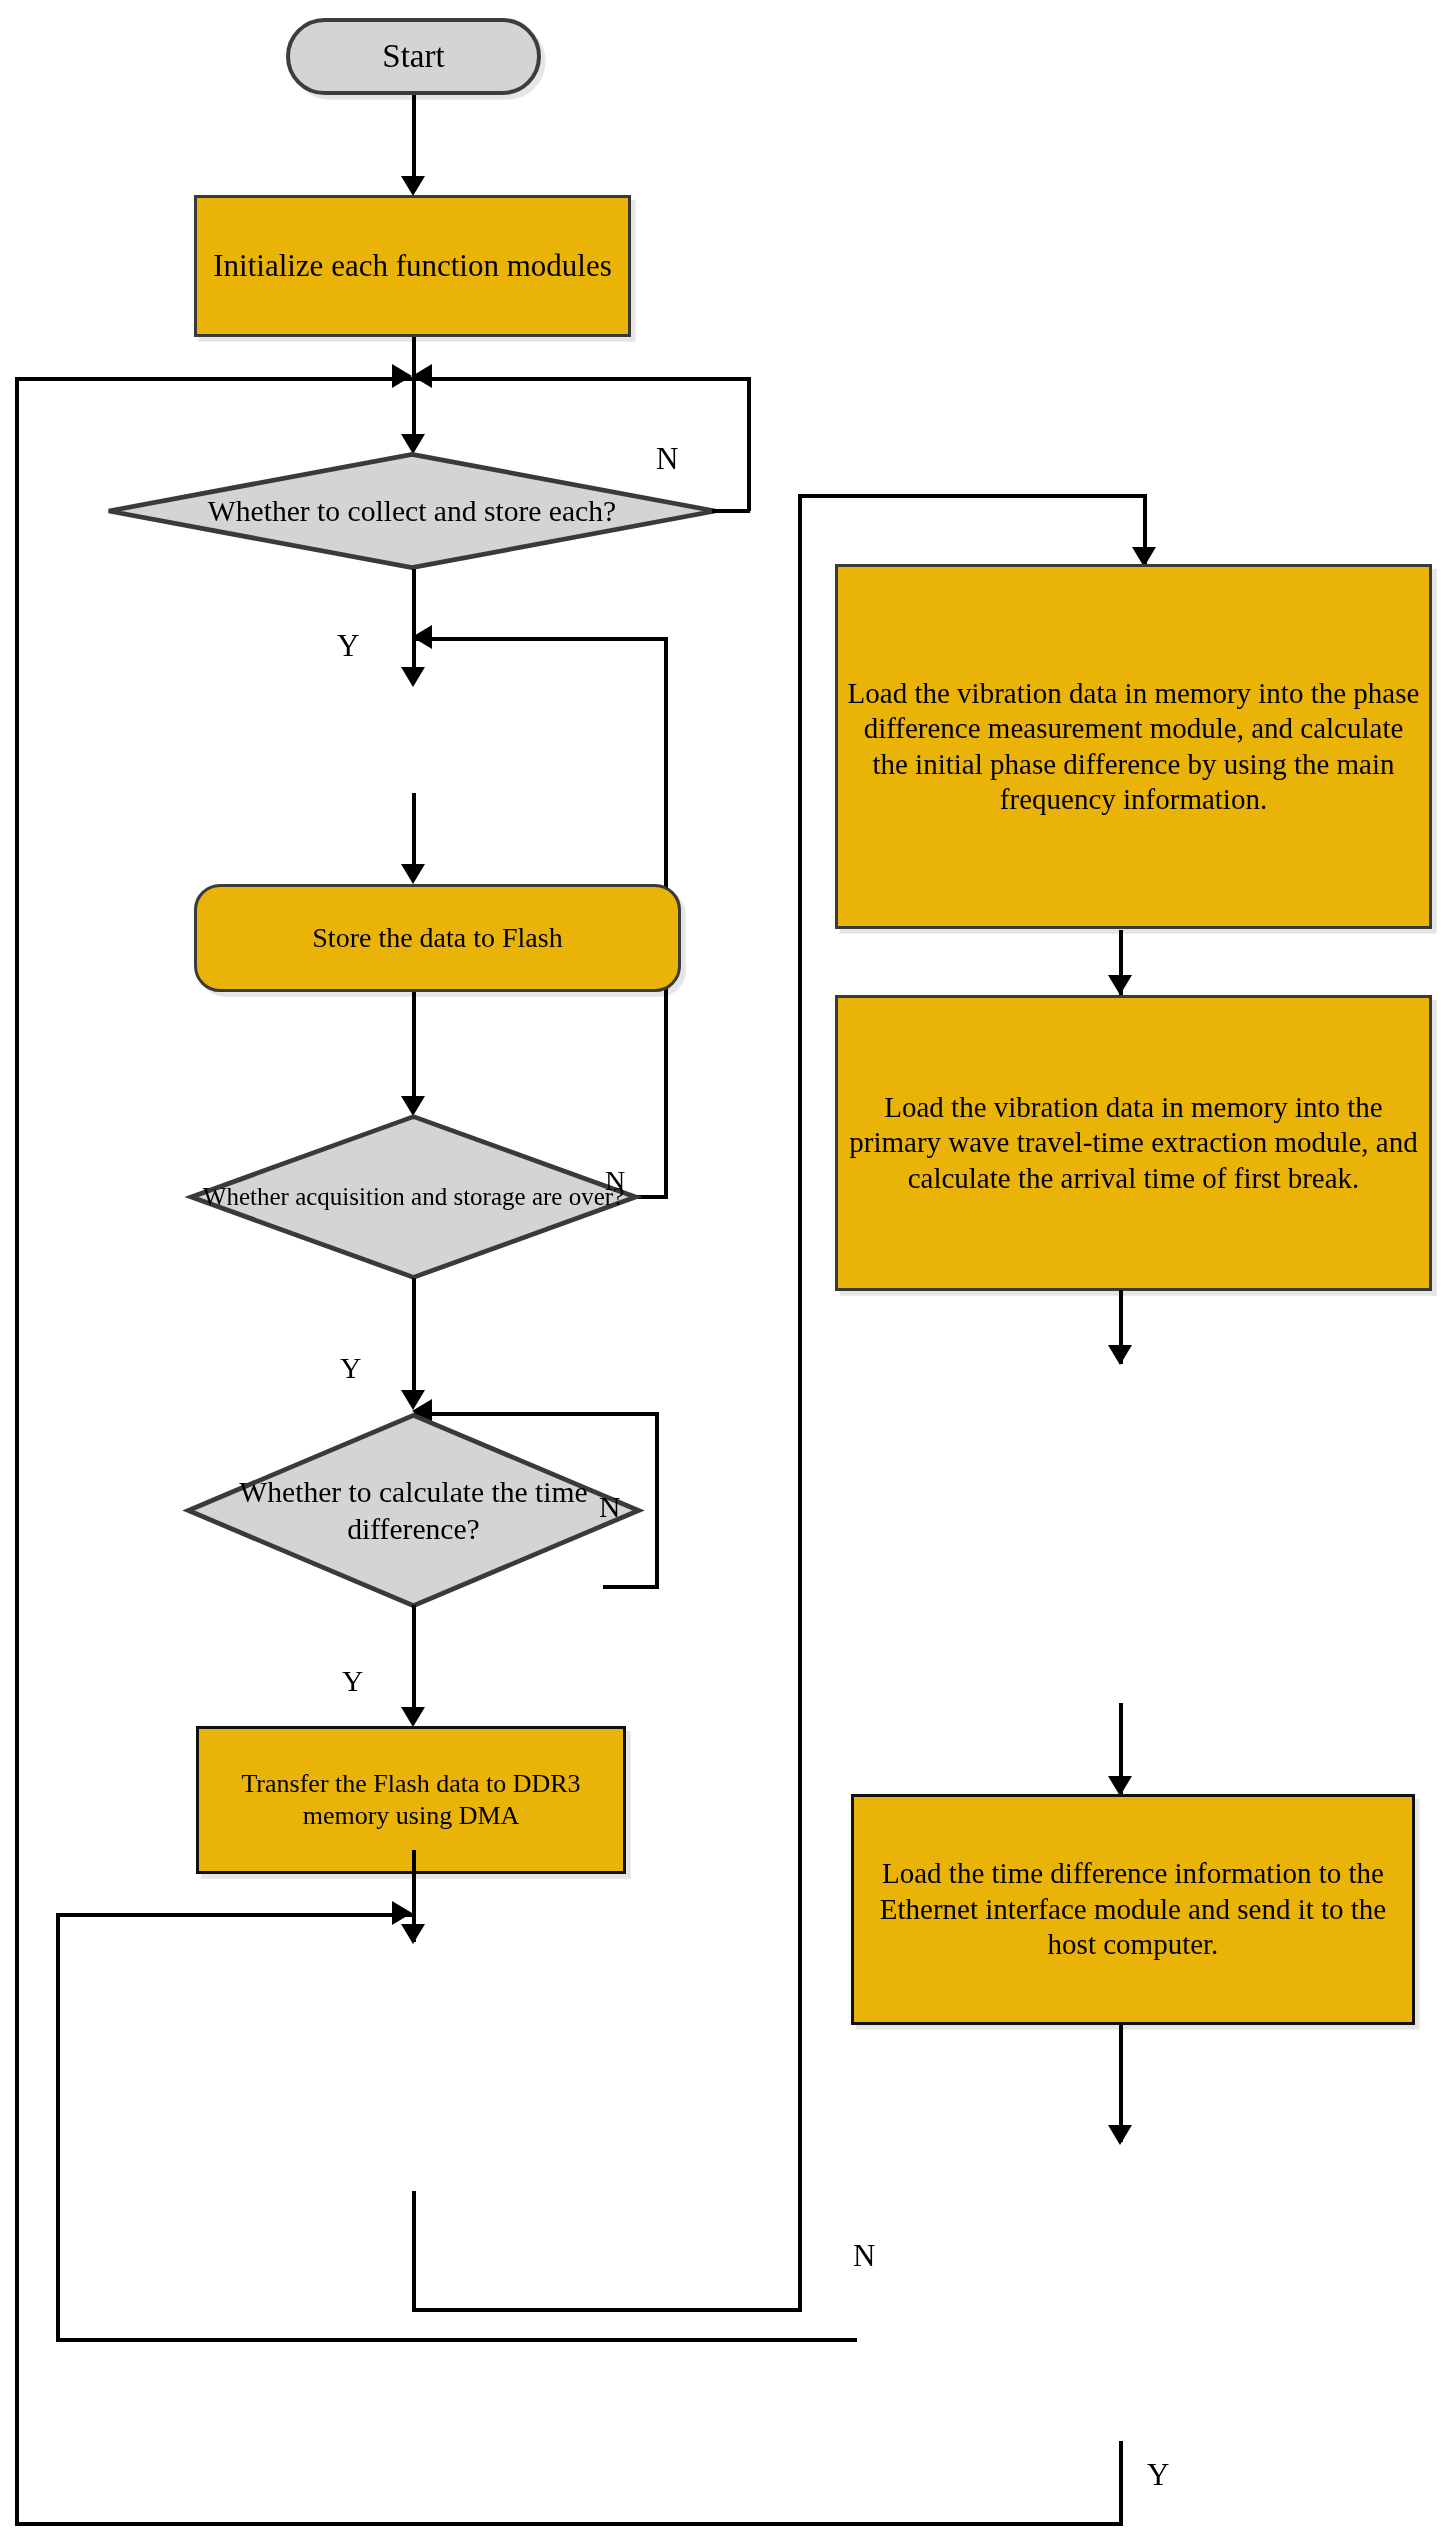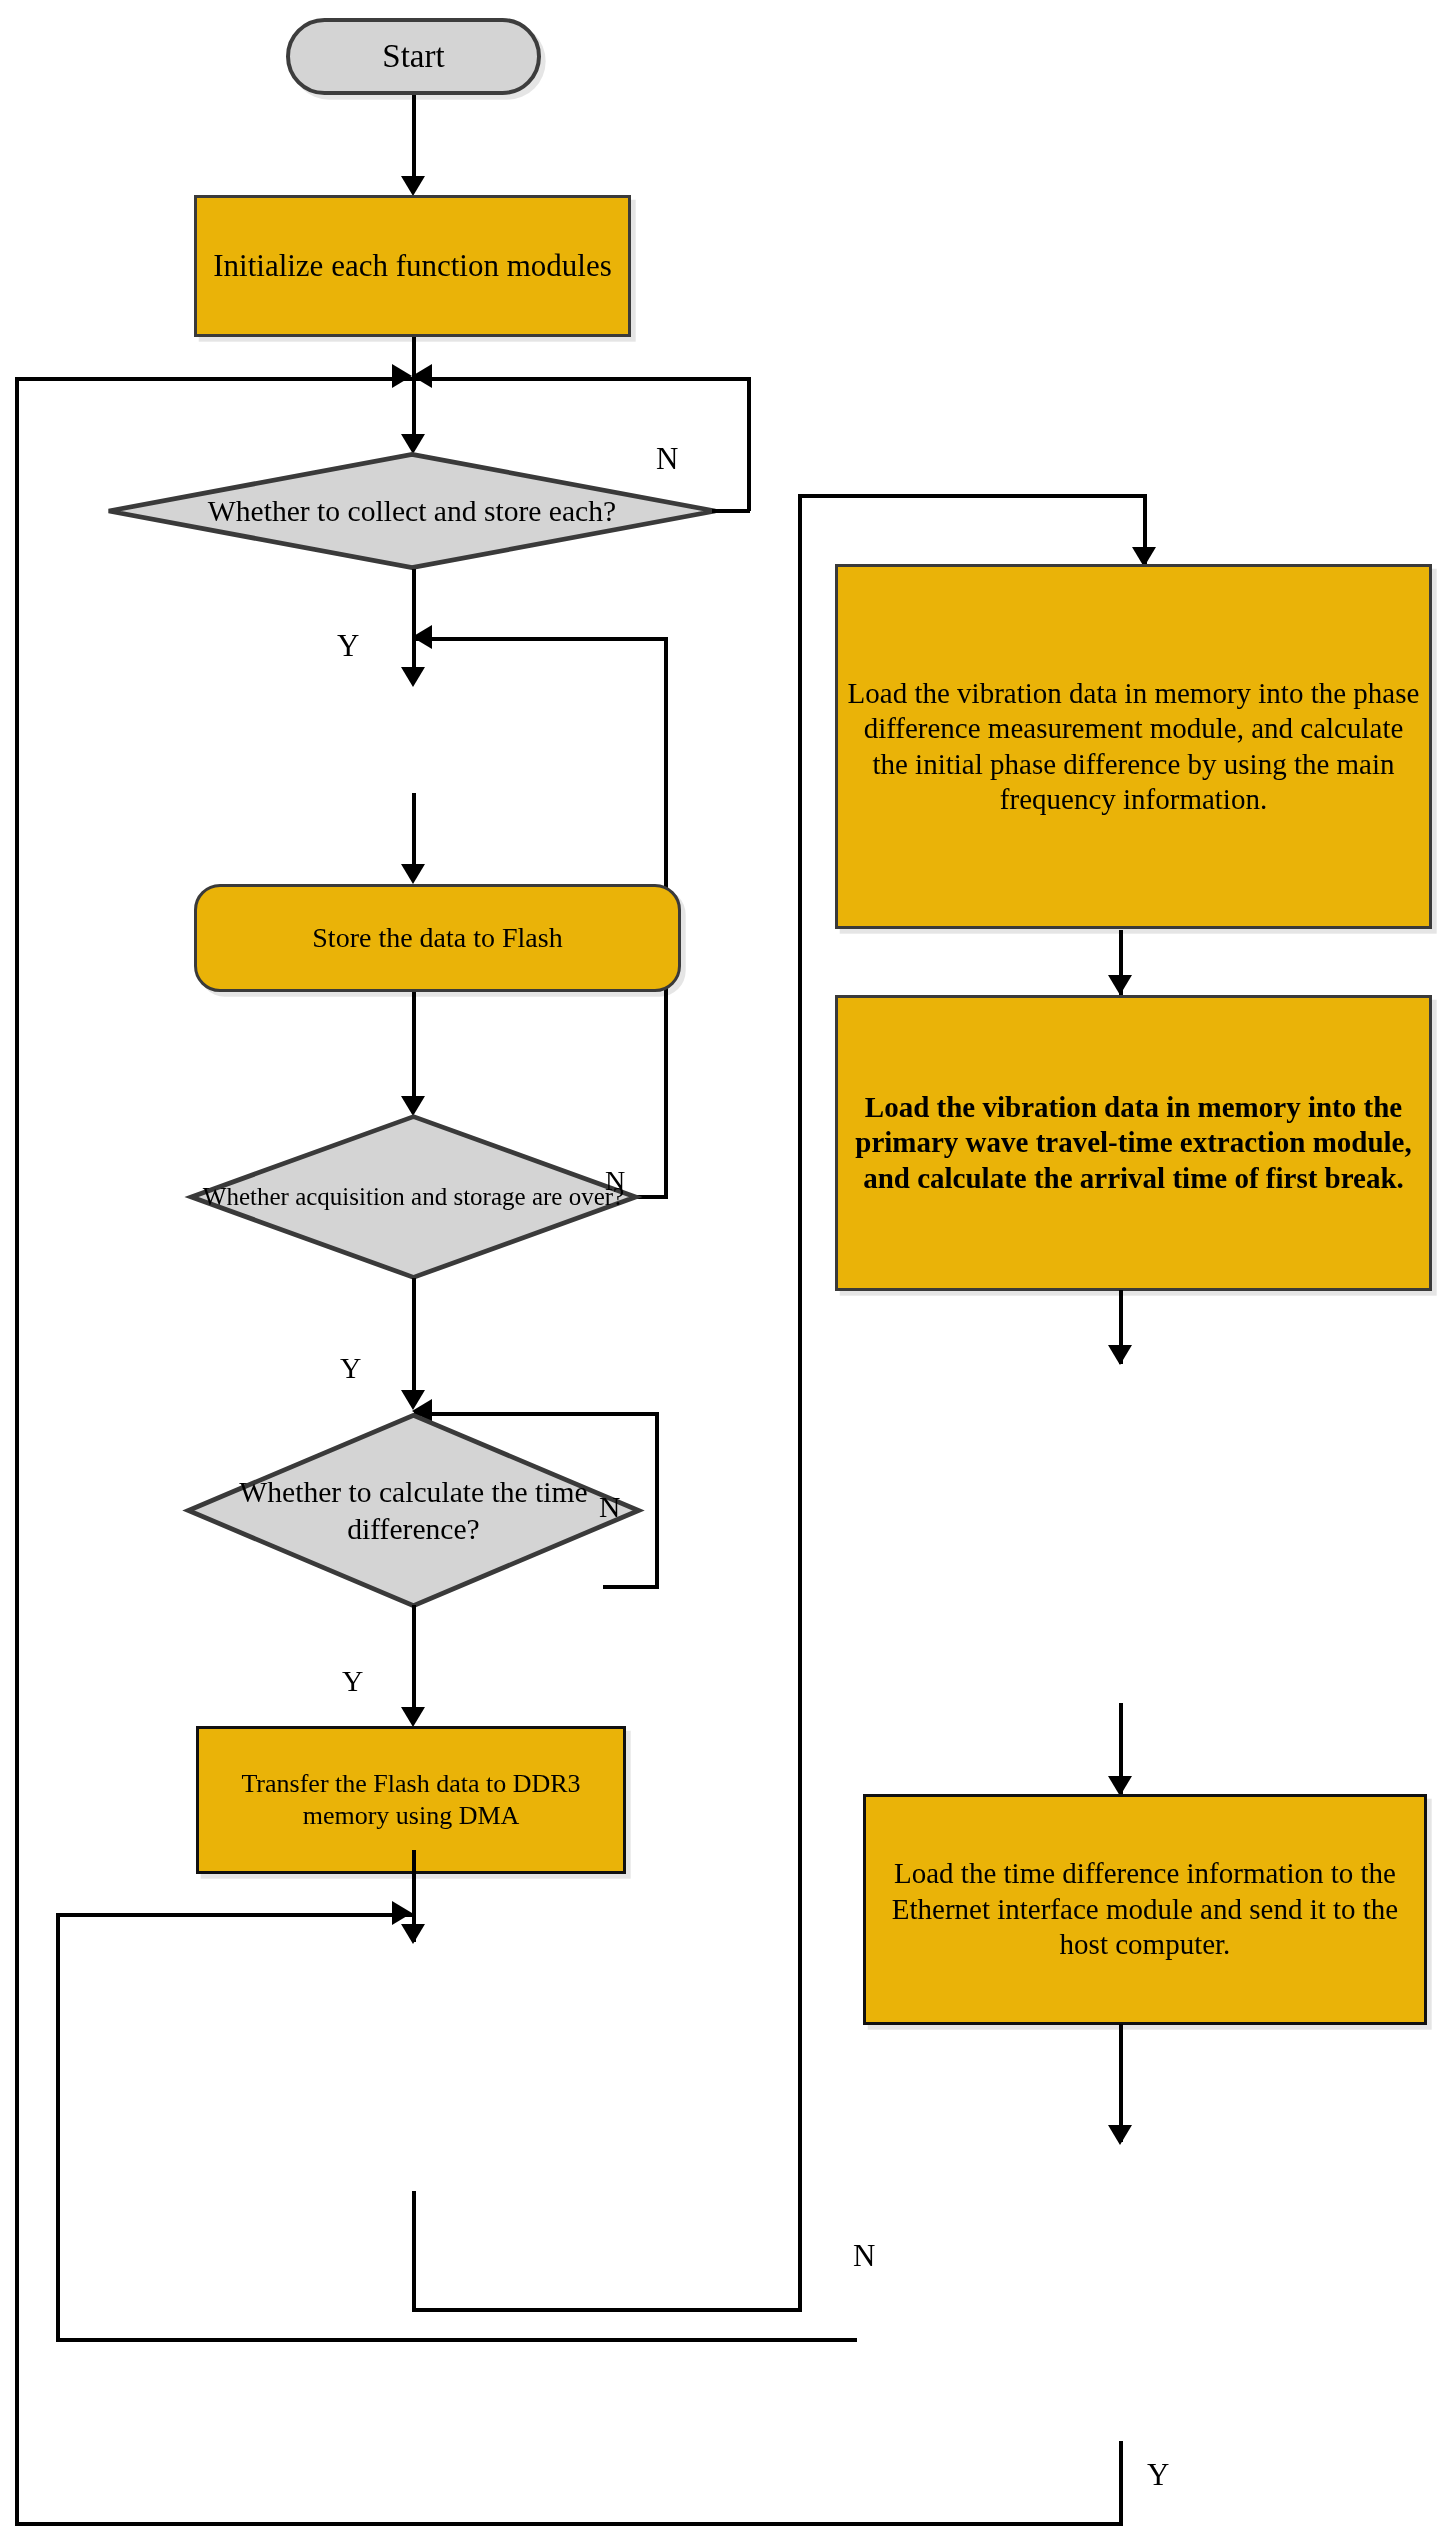--- a/index.html
+++ b/index.html
@@ -137,30 +137,30 @@
   <div class="ln v" style="left:1119px;top:2441px;height:83px;"></div>
 
   <div class="ln h" style="left:56px;top:2338px;width:801px;"></div>
 
   <div class="node proc" style="left:835px;top:564px;width:597px;height:365px;font-size:29px;">
     <span class="txt">Load the vibration data in memory into the phase difference measurement module, and calculate the initial phase difference  by using the main frequency information.</span>
   </div>
   <div class="ln v" style="left:1119px;top:930px;height:65px;"></div>
   <div class="arr ad" style="left:1108px;top:975px;"></div>
 
-  <div class="node proc" style="left:835px;top:995px;width:597px;height:296px;font-size:29px;font-weight:bold;">
+  <div class="node proc" style="left:835px;top:995px;width:597px;height:296px;font-size:29px;">
     <span class="txt">Load the vibration data in memory into the primary wave travel-time extraction module, and calculate the arrival time of first break.</span>
   </div>
   <div class="ln v" style="left:1119px;top:1290px;height:74px;"></div>
   <div class="arr ad" style="left:1108px;top:1345px;"></div>
 
   <div class="ln v" style="left:1119px;top:1703px;height:92px;"></div>
   <div class="arr ad" style="left:1108px;top:1776px;"></div>
 
-  <div class="node proc thin" style="left:851px;top:1794px;width:564px;height:231px;font-size:29px;margin-left:12px;">
+  <div class="node proc thin" style="left:851px;top:1794px;width:564px;height:231px;font-size:29px;">
     <span class="txt">Load the time difference information to the Ethernet interface module and send it to the host computer.</span>
   </div>
   <div class="ln v" style="left:1119px;top:2024px;height:118px;"></div>
   <div class="arr ad" style="left:1108px;top:2125px;"></div>
 
   <div class="lbl" style="left:853px;top:2240px;font-size:31px;">N</div>
   <div class="lbl" style="left:1147px;top:2459px;font-size:31px;">Y</div>
 
 </div>
 

